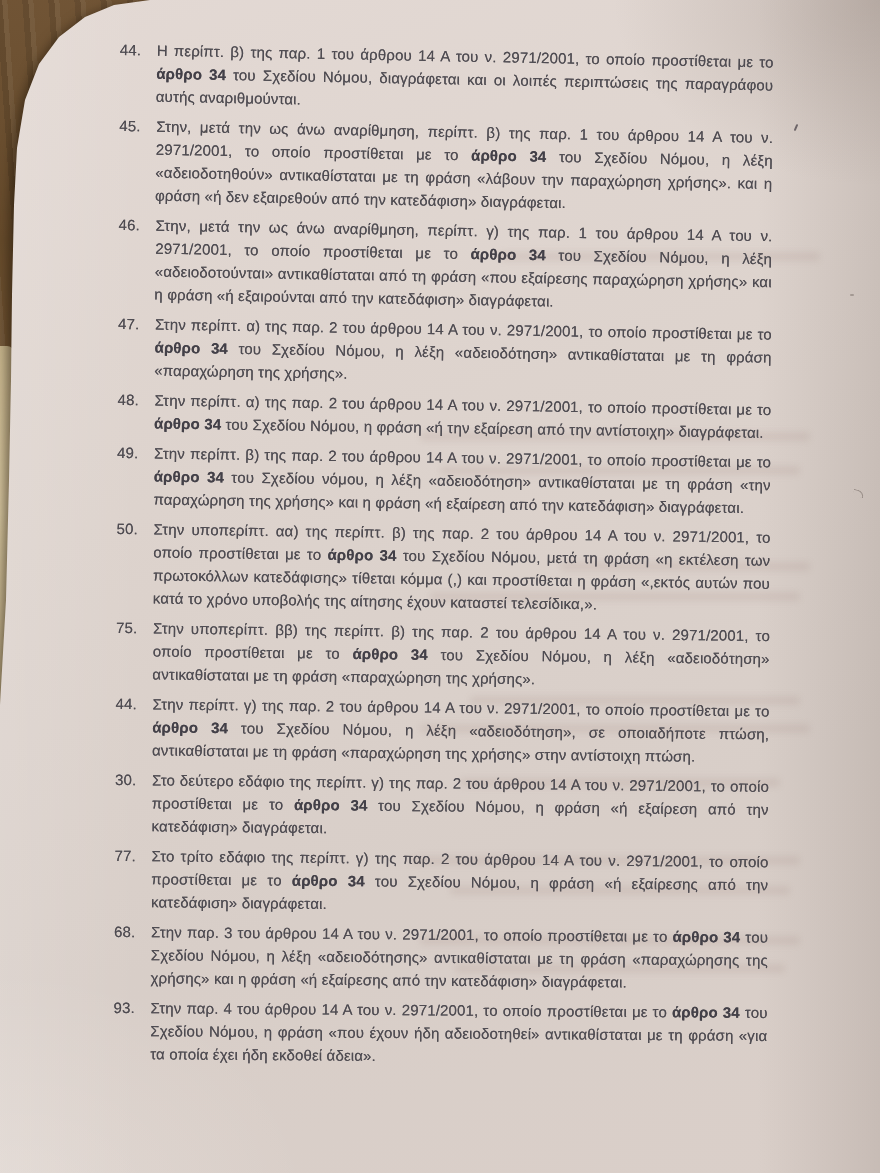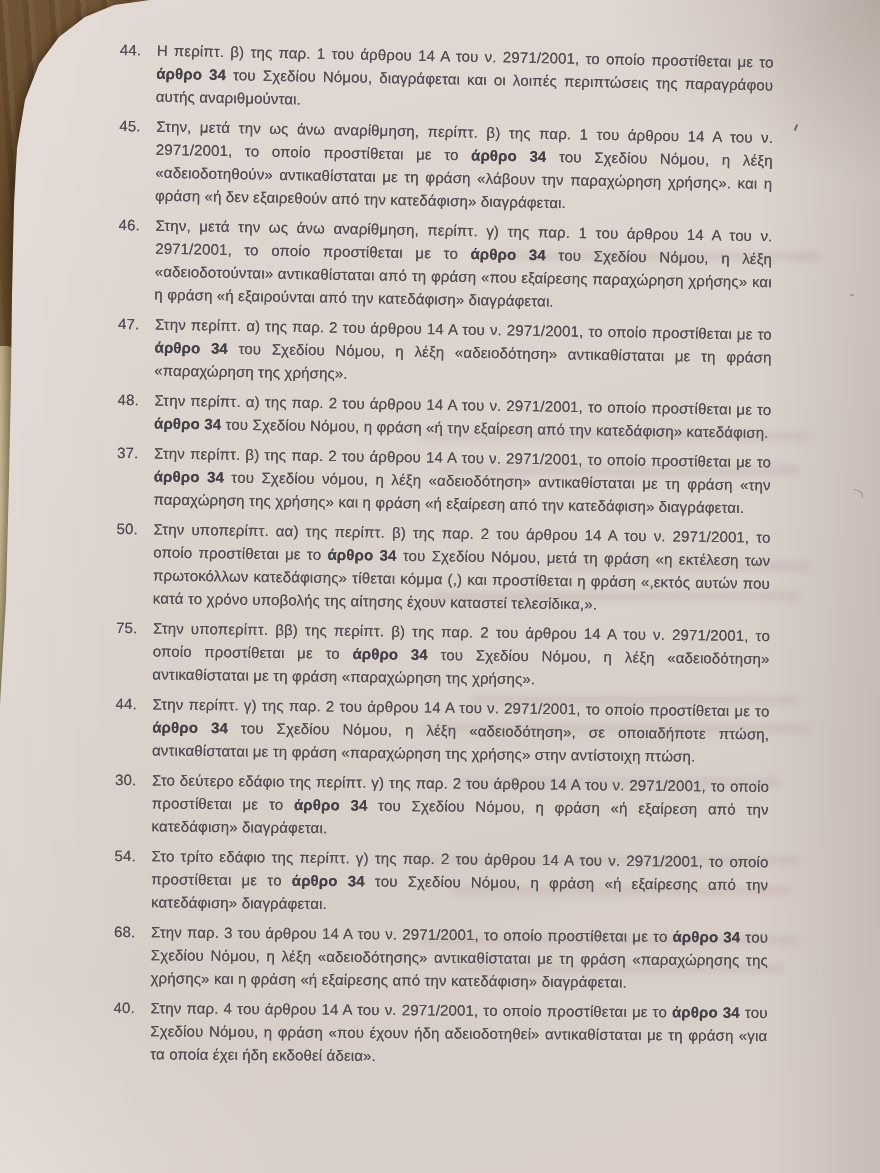--- a/index.html
+++ b/index.html
@@ -115,50 +115,50 @@
           <li class="doc-item">
             <span class="num">46.</span>
             <span class="body"><span>Στην, μετά την ως άνω αναρίθμηση,  περίπτ. γ) της παρ. 1 του άρθρου 14 Α του ν. 2971/2001, το οποίο προστίθεται με το </span><span class="b">άρθρο 34</span><span> του Σχεδίου Νόμου, η λέξη «αδειοδοτούνται» αντικαθίσταται από τη φράση «που εξαίρεσης παραχώρηση χρήσης» και η φράση «ή εξαιρούνται από την κατεδάφιση» διαγράφεται.</span></span>
           </li>
           <li class="doc-item">
             <span class="num">47.</span>
             <span class="body"><span>Στην περίπτ. α) της παρ. 2 του άρθρου 14 Α του ν. 2971/2001, το οποίο προστίθεται με το </span><span class="b">άρθρο 34</span><span> του Σχεδίου Νόμου, η λέξη «αδειοδότηση» αντικαθίσταται με τη φράση «παραχώρηση της χρήσης».</span></span>
           </li>
           <li class="doc-item">
             <span class="num">48.</span>
-            <span class="body"><span>Στην περίπτ. α) της παρ. 2 του άρθρου 14 Α του ν. 2971/2001, το οποίο προστίθεται με το </span><span class="b">άρθρο 34</span><span> του Σχεδίου Νόμου, η φράση «ή την εξαίρεση από την κατεδάφιση» κατεδάφιση.</span></span>
+            <span class="body"><span>Στην περίπτ. α) της παρ. 2 του άρθρου 14 Α του ν. 2971/2001, το οποίο προστίθεται με το </span><span class="b">άρθρο 34</span><span> του Σχεδίου Νόμου, η φράση «ή την εξαίρεση από την αντίστοιχη» διαγράφεται.</span></span>
           </li>
           <li class="doc-item">
-            <span class="num">37.</span>
+            <span class="num">49.</span>
             <span class="body"><span>Στην περίπτ. β) της παρ. 2 του άρθρου 14 Α του ν. 2971/2001, το οποίο προστίθεται με το </span><span class="b">άρθρο 34</span><span> του Σχεδίου νόμου, η λέξη «αδειοδότηση» αντικαθίσταται με τη φράση «την παραχώρηση της χρήσης» και η φράση «ή εξαίρεση από την κατεδάφιση» διαγράφεται.</span></span>
           </li>
           <li class="doc-item">
             <span class="num">50.</span>
             <span class="body"><span>Στην υποπερίπτ. αα) της περίπτ. β) της παρ. 2 του άρθρου 14 Α του ν. 2971/2001, το οποίο προστίθεται με το </span><span class="b">άρθρο 34</span><span> του Σχεδίου Νόμου,  μετά τη φράση «η εκτέλεση των πρωτοκόλλων κατεδάφισης» τίθεται κόμμα (,) και προστίθεται η φράση «,εκτός αυτών που κατά το χρόνο υποβολής της αίτησης έχουν καταστεί τελεσίδικα,».</span></span>
           </li>
           <li class="doc-item">
             <span class="num">75.</span>
             <span class="body"><span>Στην υποπερίπτ. ββ) της περίπτ. β) της παρ. 2 του άρθρου 14 Α του ν. 2971/2001, το οποίο προστίθεται  με το </span><span class="b">άρθρο 34</span><span> του Σχεδίου Νόμου, η λέξη «αδειοδότηση» αντικαθίσταται με τη φράση «παραχώρηση της χρήσης».</span></span>
           </li>
           <li class="doc-item">
             <span class="num">44.</span>
             <span class="body"><span>Στην περίπτ. γ) της παρ. 2 του άρθρου 14 Α του ν. 2971/2001, το οποίο προστίθεται με το </span><span class="b">άρθρο 34</span><span> του Σχεδίου Νόμου, η λέξη «αδειοδότηση», σε οποιαδήποτε πτώση, αντικαθίσταται με τη φράση «παραχώρηση της χρήσης» στην αντίστοιχη πτώση.</span></span>
           </li>
           <li class="doc-item">
             <span class="num">30.</span>
             <span class="body"><span>Στο δεύτερο εδάφιο της περίπτ. γ)  της παρ. 2 του άρθρου 14 Α του ν. 2971/2001, το οποίο προστίθεται με το </span><span class="b">άρθρο 34</span><span> του Σχεδίου Νόμου, η φράση «ή εξαίρεση από την κατεδάφιση» διαγράφεται.</span></span>
           </li>
           <li class="doc-item">
-            <span class="num">54.</span>
+            <span class="num">77.</span>
             <span class="body"><span>Στο τρίτο εδάφιο της  περίπτ. γ) της παρ. 2 του άρθρου 14 Α του ν. 2971/2001, το οποίο προστίθεται με το </span><span class="b">άρθρο 34</span><span> του Σχεδίου Νόμου, η φράση «ή εξαίρεσης από την κατεδάφιση» διαγράφεται.</span></span>
           </li>
           <li class="doc-item">
             <span class="num">68.</span>
             <span class="body"><span>Στην παρ. 3 του άρθρου 14 Α του ν. 2971/2001, το οποίο προστίθεται με το </span><span class="b">άρθρο 34</span><span> του Σχεδίου Νόμου, η λέξη «αδειοδότησης» αντικαθίσταται με τη φράση «παραχώρησης της χρήσης» και η φράση «ή εξαίρεσης από την κατεδάφιση» διαγράφεται.</span></span>
           </li>
           <li class="doc-item">
-            <span class="num">40.</span>
+            <span class="num">93.</span>
             <span class="body"><span>Στην παρ. 4 του άρθρου 14 Α του ν. 2971/2001, το οποίο προστίθεται με το </span><span class="b">άρθρο 34</span><span> του Σχεδίου Νόμου, η φράση «που έχουν ήδη αδειοδοτηθεί» αντικαθίσταται με τη φράση «για τα οποία έχει ήδη εκδοθεί άδεια».</span></span>
           </li>
         </ol>
     </div>
   </div>
 </div>
 
 </body></html>

